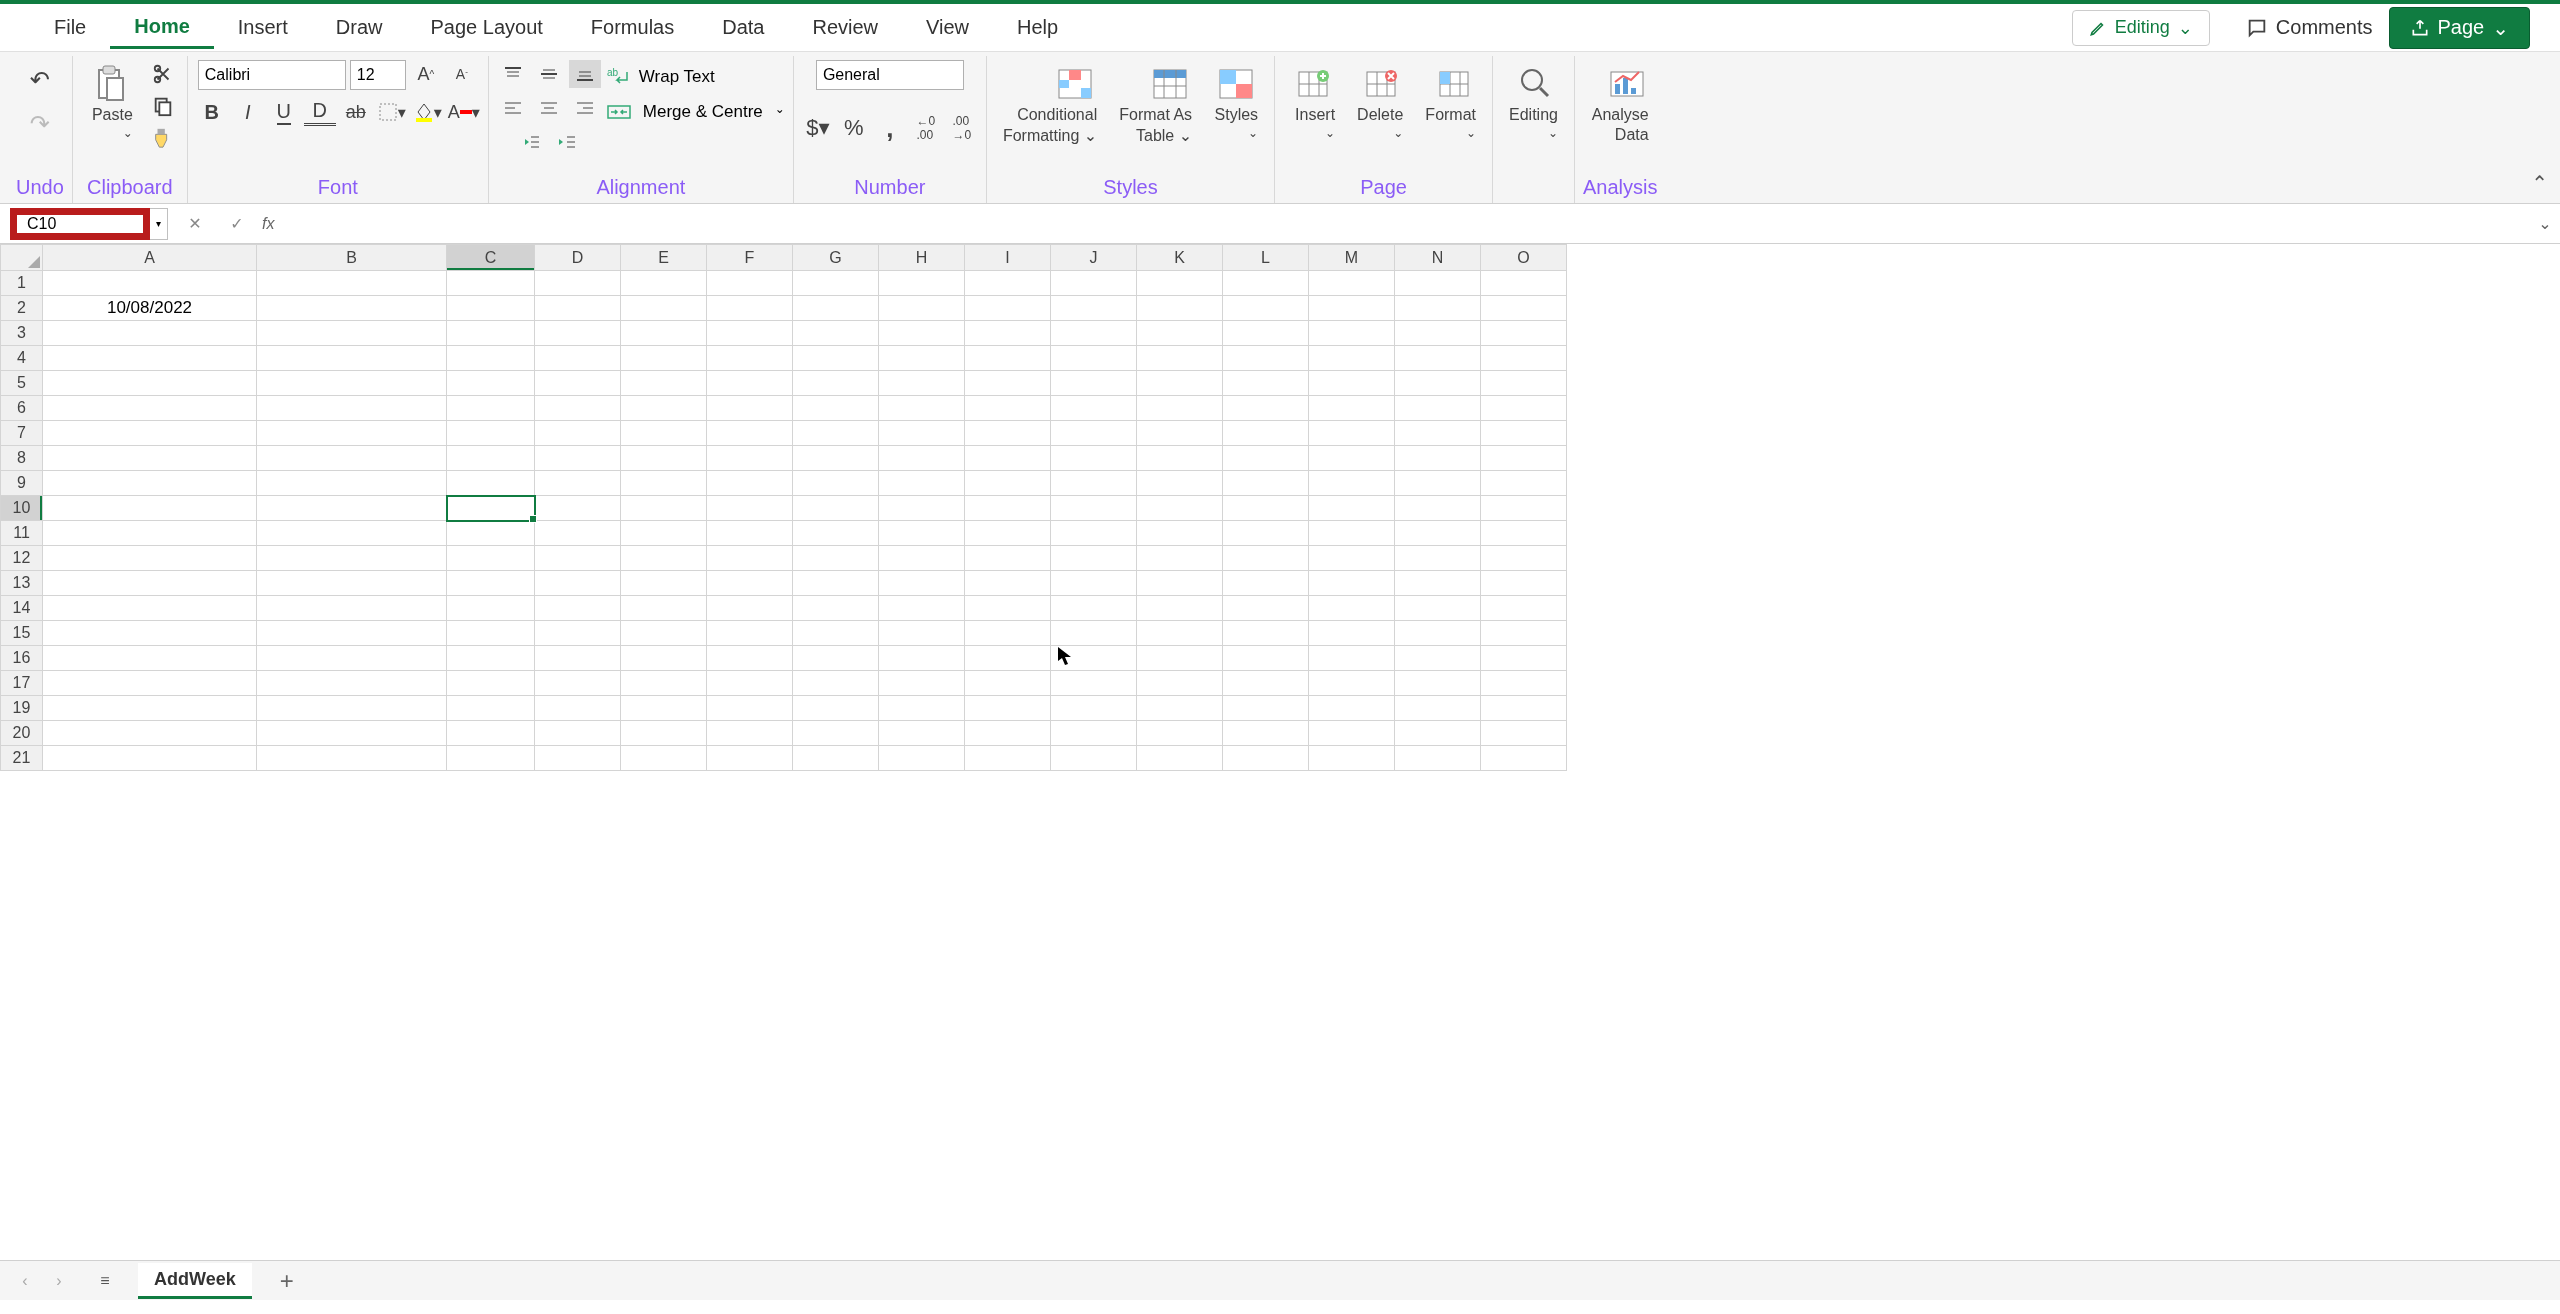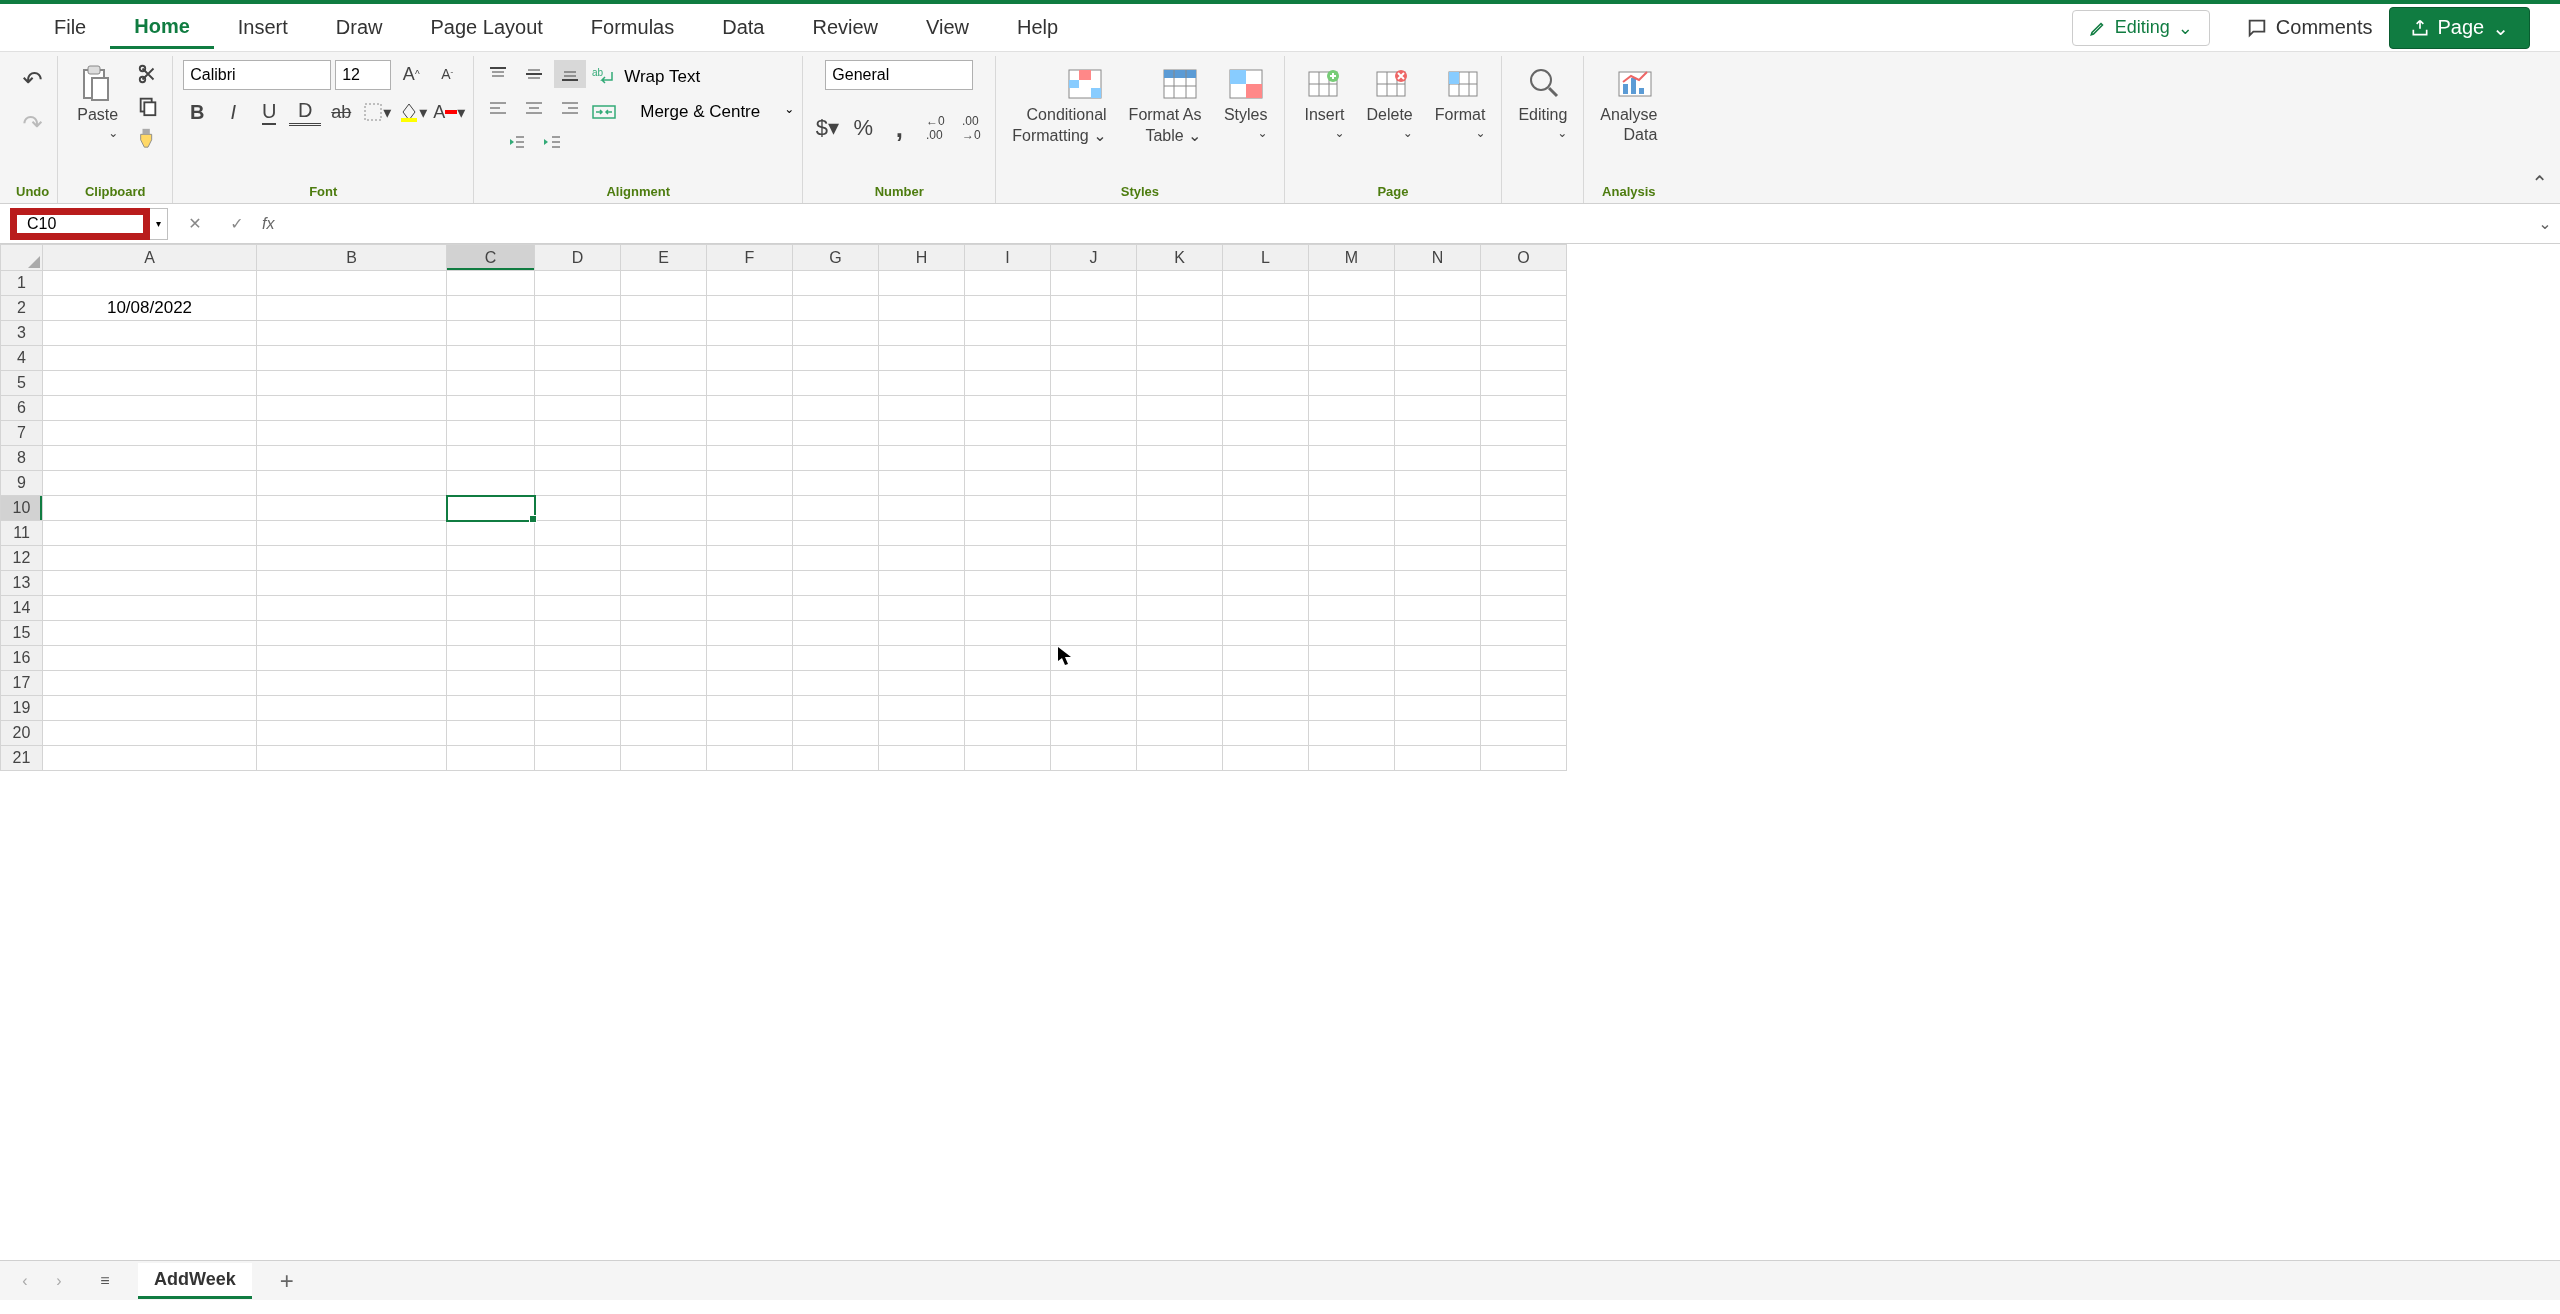--- a/index.html
+++ b/index.html
@@ -11,21 +11,21 @@
 .ribbon-tab { padding: 8px 24px; font-size: 20px; cursor: pointer; color: #333; }
 .ribbon-tab.active { font-weight: 600; color: #107c41; border-bottom: 3px solid #107c41; }
 .ribbon-spacer { flex: 1; }
 .editing-btn { display: flex; align-items: center; gap: 8px; border: 1px solid #ccc; border-radius: 4px; padding: 6px 16px; color: #107c41; font-size: 18px; margin-right: 20px; }
 .comments-btn { display: flex; align-items: center; gap: 8px; padding: 6px 16px; font-size: 20px; color: #333; }
 .share-btn { display: flex; align-items: center; gap: 8px; background: #107c41; color: #fff; padding: 8px 20px; border-radius: 4px; font-size: 20px; border: 1px solid #0a5c30; }
 
 .ribbon-content { display: flex; background: #f5f5f5; border-bottom: 1px solid #d0d0d0; height: 152px; padding: 4px 8px 0 8px; position: relative; }
 .ribbon-group { display: flex; flex-direction: column; align-items: center; padding: 4px 8px 2px 8px; border-right: 1px solid #d8d8d8; }
 .ribbon-group-inner { display: flex; gap: 6px; flex: 1; align-items: flex-start; }
-.ribbon-group-label { font-size: 13px; color: #4d7c0f; padding: 2px 0; font-weight: bold; }
+.ribbon-group-label { font-size: 20px; color: #8b5cf6; padding: 2px 0; }
 .ribbon-col { display: flex; flex-direction: column; gap: 4px; align-items: center; }
 .ribbon-big-btn { display: flex; flex-direction: column; align-items: flex-end; gap: 2px; padding: 4px 8px; font-size: 16px; color: #444; cursor: pointer; }
 .ribbon-big-btn .icon { width: 44px; height: 40px; display: flex; align-items: center; justify-content: center; }
 .ribbon-small-btn { width: 32px; height: 28px; display: flex; align-items: center; justify-content: center; cursor: pointer; color: #444; }
 .ribbon-row { display: flex; gap: 4px; }
 
 .font-name { width: 148px; height: 30px; border: 1px solid #b0b0b0; background: #fff; font-size: 16px; padding: 0 6px; }
 .font-size { width: 56px; height: 30px; border: 1px solid #b0b0b0; background: #fff; font-size: 16px; padding: 0 6px; }
 .num-format { width: 148px; height: 30px; border: 1px solid #b0b0b0; background: #fff; font-size: 16px; padding: 0 6px; }
 
@@ -252,21 +252,21 @@
         </div>
       </div>
       <div class="ribbon-col" style="gap:14px;align-items:flex-start;padding-top:6px;">
         <div class="ribbon-row" style="align-items:center;gap:8px;">
           <svg width="24" height="22">
               <text x="0" y="10" font-size="10" fill="#3a7">ab</text>
               <path d="M20 6v8h-10l3-3m-3 3l3 3" fill="none" stroke="#3a7" stroke-width="1.5"></path>
             </svg>
           <span style="font-size:17px;">Wrap Text</span>
         </div>
-        <div class="ribbon-row" style="gap:24px;">
+        <div class="ribbon-row" style="gap:12px;">
           <svg width="24" height="20">
               <rect x="1" y="4" width="22" height="12" fill="none" stroke="#3a7" stroke-width="1.5"></rect>
               <path d="M4 10h6m-2-2l2 2-2 2M20 10h-6m2-2l-2 2 2 2" stroke="#3a7" stroke-width="1.5" fill="none"></path>
             </svg>
           <span style="font-size:17px;">Merge &amp; Centre</span>
           <span style="font-size:12px;">⌄</span>
         </div>
       </div>
     </div>
     <div class="ribbon-group-label">Alignment</div>

